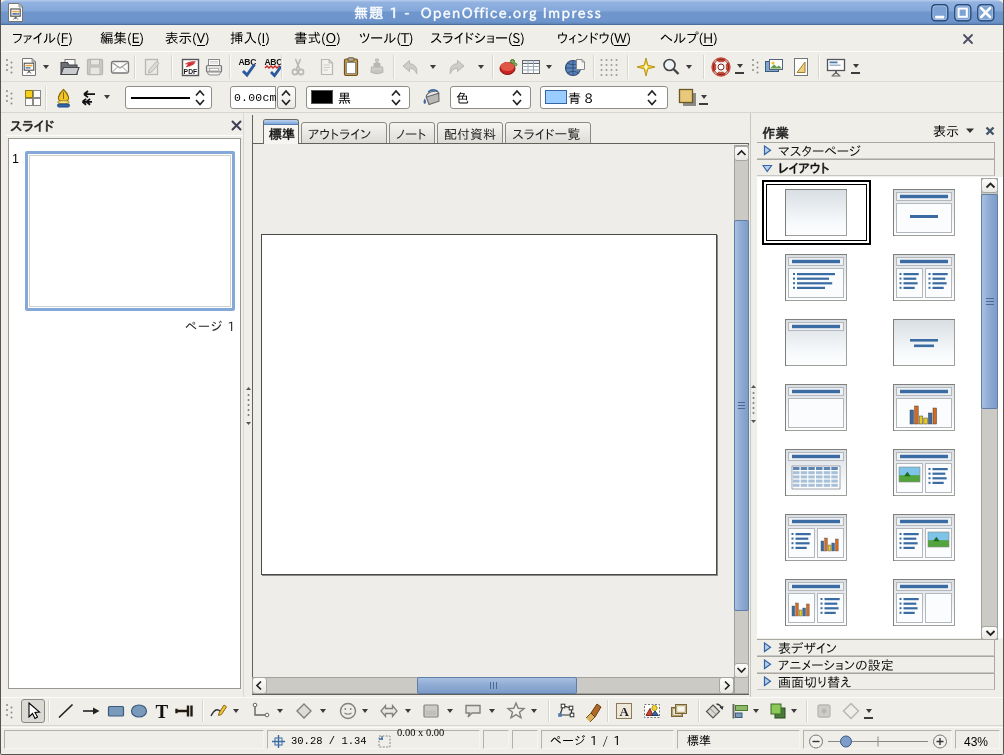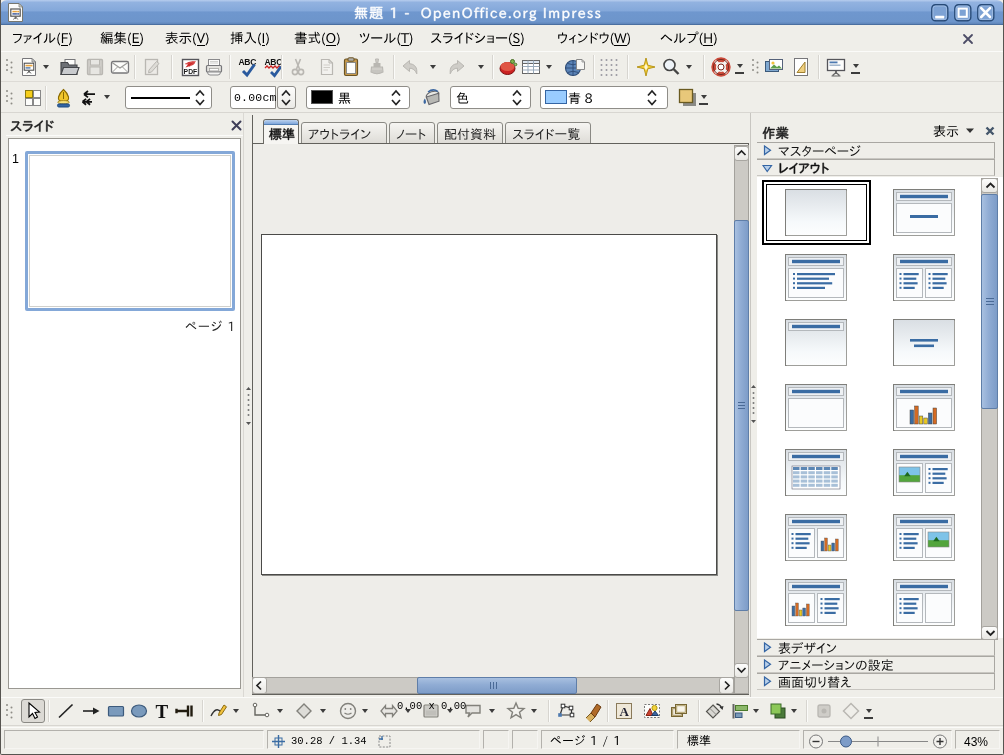--- a/index.html
+++ b/index.html
@@ -857,21 +857,21 @@
 <div class="field" style="left:955px;width:45px"></div>
 <svg class="abs" style="left:272px;top:735px" width="13" height="13">
       <path d="M6.5 0 V13 M0 6.5 H13" stroke="#3a6ca3" stroke-width="1.4"></path>
       <rect x="3" y="3" width="7" height="7" fill="none" stroke="#3a6ca3" stroke-width="1"></rect>
     </svg>
 <div class="abs" style="left:291px;top:735px;font-family:'Liberation Mono',monospace;font-size:10.5px;color:#000">30.28 / 1.34</div>
 <svg class="abs" style="left:378px;top:735px" width="13" height="13">
       <rect x="1" y="1" width="11" height="11" fill="none" stroke="#888" stroke-width="1" stroke-dasharray="2 1.4"></rect>
       <path d="M1 4 H5 M4 1 V5" stroke="#3a6ca3" stroke-width="1.3"></path>
     </svg>
-<div class="abs" style="left:397px;top:700px;font-family:Liberation Mono, monospace;font-size:10.5px;color:#000">0.00 x 0.00</div>
+<div class="abs" style="left:397px;top:727px;font-family:Liberation Serif, serif;font-size:10.5px;color:#000">0.00 x 0.00</div>
 <svg class="jt" style="left:550.0px;top:745.0px" width="2" height="2">
       <path d="M8.5 -8.9Q9.1 -8.9 9.5 -8.4Q9.8 -8.1 9.8 -7.5Q9.8 -7.2 9.6 -6.8Q9.2 -6.2 8.5 -6.2Q8.2 -6.2 7.9 -6.4Q7.2 -6.8 7.2 -7.6Q7.2 -8.2 7.7 -8.6Q8.1 -8.9 8.5 -8.9ZM8.5 -8.3Q8.3 -8.3 8.1 -8.2Q7.7 -8.0 7.7 -7.5Q7.7 -7.3 7.8 -7.1Q8.1 -6.8 8.5 -6.8Q8.8 -6.8 9.0 -7.0Q9.3 -7.2 9.3 -7.5Q9.3 -7.9 9.0 -8.1Q8.8 -8.3 8.5 -8.3ZM0.6 -3.7Q1.9 -4.8 3.7 -6.9Q4.2 -7.5 4.6 -7.5Q5.0 -7.5 5.7 -6.7Q7.9 -4.6 10.9 -2.5L10.3 -1.6Q7.2 -3.9 5.0 -6.1Q4.7 -6.4 4.6 -6.4Q4.5 -6.4 4.1 -5.9Q3.0 -4.5 1.2 -2.9Z M13.1 -5.0H22.9V-4.1H13.1Z M29.0 -6.6Q27.8 -7.6 26.7 -8.2L27.3 -9.0Q28.4 -8.4 29.6 -7.5ZM25.8 -0.9Q31.1 -2.0 33.7 -6.6L34.3 -5.9Q31.7 -1.3 26.4 0.0ZM33.1 -7.1Q32.6 -8.1 31.9 -8.8L32.6 -9.2Q33.2 -8.6 33.8 -7.6ZM27.6 -4.3Q26.4 -5.2 25.2 -5.8L25.8 -6.6Q27.1 -6.0 28.2 -5.1ZM34.3 -7.9Q33.8 -8.8 33.1 -9.5L33.8 -9.9Q34.4 -9.3 35.0 -8.4Z M44.7 -0.1H43.6V-7.7Q42.6 -7.4 41.5 -7.1L41.3 -7.9Q42.9 -8.3 44.0 -8.9H44.7Z M57.5 -8.8 53.6 1.7 53.0 1.4 57.0 -9.1Z M67.9 -0.1H66.8V-7.7Q65.8 -7.4 64.8 -7.1L64.6 -7.9Q66.1 -8.3 67.2 -8.9H67.9Z" fill="#000000"></path>
     </svg>
 <svg class="jt" style="left:687.0px;top:745.0px" width="2" height="2">
       <path d="M2.1 -4.8Q1.5 -2.9 0.7 -1.5L0.3 -2.3Q1.4 -4.2 2.0 -6.7H0.6V-7.4H2.1V-9.9H2.9V-7.4H4.0V-6.7H2.9V-5.6Q3.7 -4.9 4.3 -4.3L3.9 -3.5Q3.4 -4.2 2.9 -4.8V0.8H2.1ZM6.3 -7.7V-8.7H3.9V-9.4H11.2V-8.7H8.9V-7.7H10.8V-5.2H4.4V-7.7ZM7.0 -7.7H8.2V-8.7H7.0ZM6.3 -7.0H5.2V-5.9H6.3ZM7.0 -7.0V-5.9H8.2V-7.0ZM8.9 -7.0V-5.9H10.1V-7.0ZM8.1 -2.2V-0.0Q8.1 0.8 7.1 0.8Q6.5 0.8 6.0 0.7L5.8 -0.1Q6.4 0.0 6.9 0.0Q7.2 0.0 7.2 -0.3V-2.2H3.9V-2.9H11.4V-2.2ZM4.7 -4.4H10.6V-3.7H4.7ZM3.6 -0.0Q4.8 -0.8 5.5 -2.0L6.2 -1.7Q5.4 -0.3 4.3 0.6ZM10.7 0.4Q9.7 -0.9 8.7 -1.6L9.3 -2.0Q10.4 -1.3 11.4 -0.3Z M20.1 -7.8V-6.9H22.3V-6.3H20.1V-5.4H22.3V-4.8H20.1V-3.9H23.1V-3.2H18.4V-2.1H23.4V-1.3H18.4V0.8H17.5V-1.3H12.6V-2.1H17.5V-3.2H16.6V-6.8Q16.3 -6.5 15.8 -6.0L15.3 -6.6Q16.7 -8.0 17.3 -9.9L18.2 -9.7Q17.9 -9.0 17.6 -8.4H19.4Q19.8 -9.1 20.0 -9.9L20.9 -9.7Q20.6 -8.9 20.3 -8.4H22.9V-7.8ZM19.4 -7.8H17.4V-6.9H19.4ZM17.4 -3.9H19.4V-4.8H17.4ZM17.4 -5.4H19.4V-6.3H17.4ZM12.9 -3.3Q14.0 -4.3 15.0 -6.0L15.6 -5.4Q14.8 -4.0 13.6 -2.7ZM14.9 -7.8Q14.1 -8.5 13.3 -8.9L13.8 -9.6Q14.8 -9.1 15.4 -8.5ZM14.4 -5.9Q13.9 -6.4 12.7 -7.1L13.2 -7.7Q14.2 -7.2 14.9 -6.6Z" fill="#000000"></path>
     </svg>
 <svg class="abs" style="left:808px;top:733px" width="140" height="17">
       <circle cx="8" cy="8.5" r="6.5" fill="#f2f1ed" stroke="#777"></circle>
       <path d="M4.5 8.5 H11.5" stroke="#333" stroke-width="1.4"></path>
       <path d="M20 8.5 H120" stroke="#888" stroke-width="1.2"></path>

